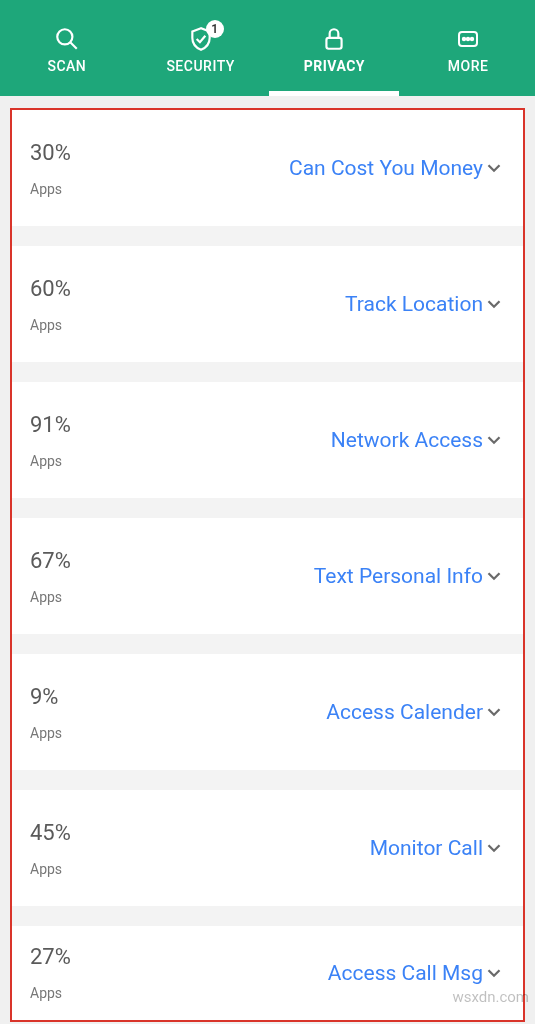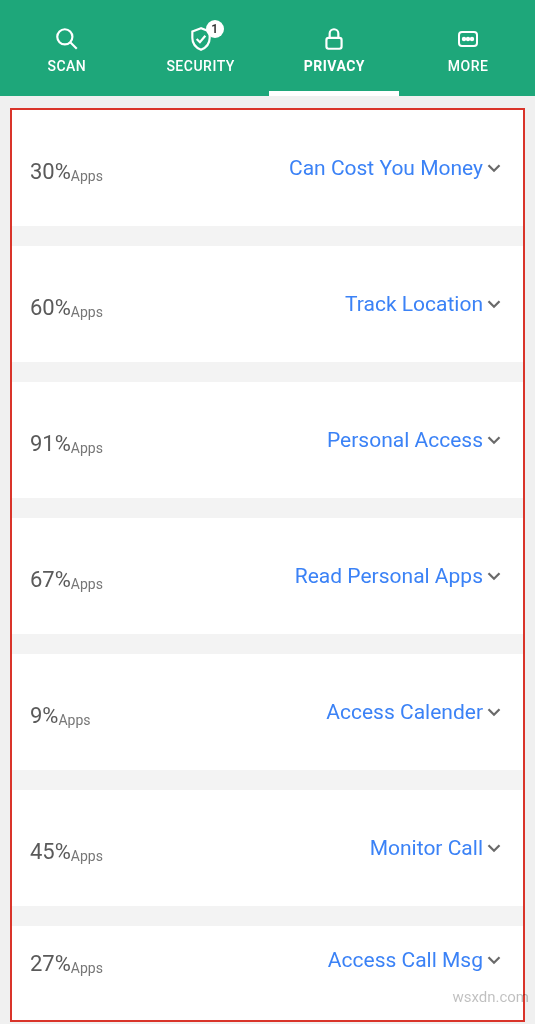--- a/index.html
+++ b/index.html
@@ -85,21 +85,22 @@
       height: 116px;
       margin-bottom: 20px;
       cursor: pointer;
     }
     .list-item:last-child {
       margin-bottom: 0;
     }
     .pct-block {
       width: 74px;
       display: flex;
-      align-items: flex-end;
+      flex-direction: column;
+      align-items: flex-start;
       flex-shrink: 0;
     }
     .pct-value {
       font-size: 22px;
       color: #5a5a5a;
       font-weight: 400;
     }
     .pct-sub {
       font-size: 14px;
       color: #777;
@@ -204,34 +205,34 @@
           <polyline points="6,9 12,15 18,9"></polyline>
         </svg>
     </span>
   </div>
 
   <div class="list-item">
     <div class="pct-block">
       <span class="pct-value">91%</span>
       <span class="pct-sub">Apps</span>
     </div>
-    <span class="item-title">Personal Access</span>
+    <span class="item-title">Network Access</span>
     <span class="chevron">
       <svg viewBox="0 0 24 24" width="22" height="22" fill="none" stroke="#6a6a6a" stroke-width="2.5">
           <polyline points="6,9 12,15 18,9"></polyline>
         </svg>
     </span>
   </div>
 
   <div class="list-item">
     <div class="pct-block">
       <span class="pct-value">67%</span>
       <span class="pct-sub">Apps</span>
     </div>
-    <span class="item-title">Read Personal Apps</span>
+    <span class="item-title">Text Personal Info</span>
     <span class="chevron">
       <svg viewBox="0 0 24 24" width="22" height="22" fill="none" stroke="#6a6a6a" stroke-width="2.5">
           <polyline points="6,9 12,15 18,9"></polyline>
         </svg>
     </span>
   </div>
 
   <div class="list-item">
     <div class="pct-block">
       <span class="pct-value">9%</span>

